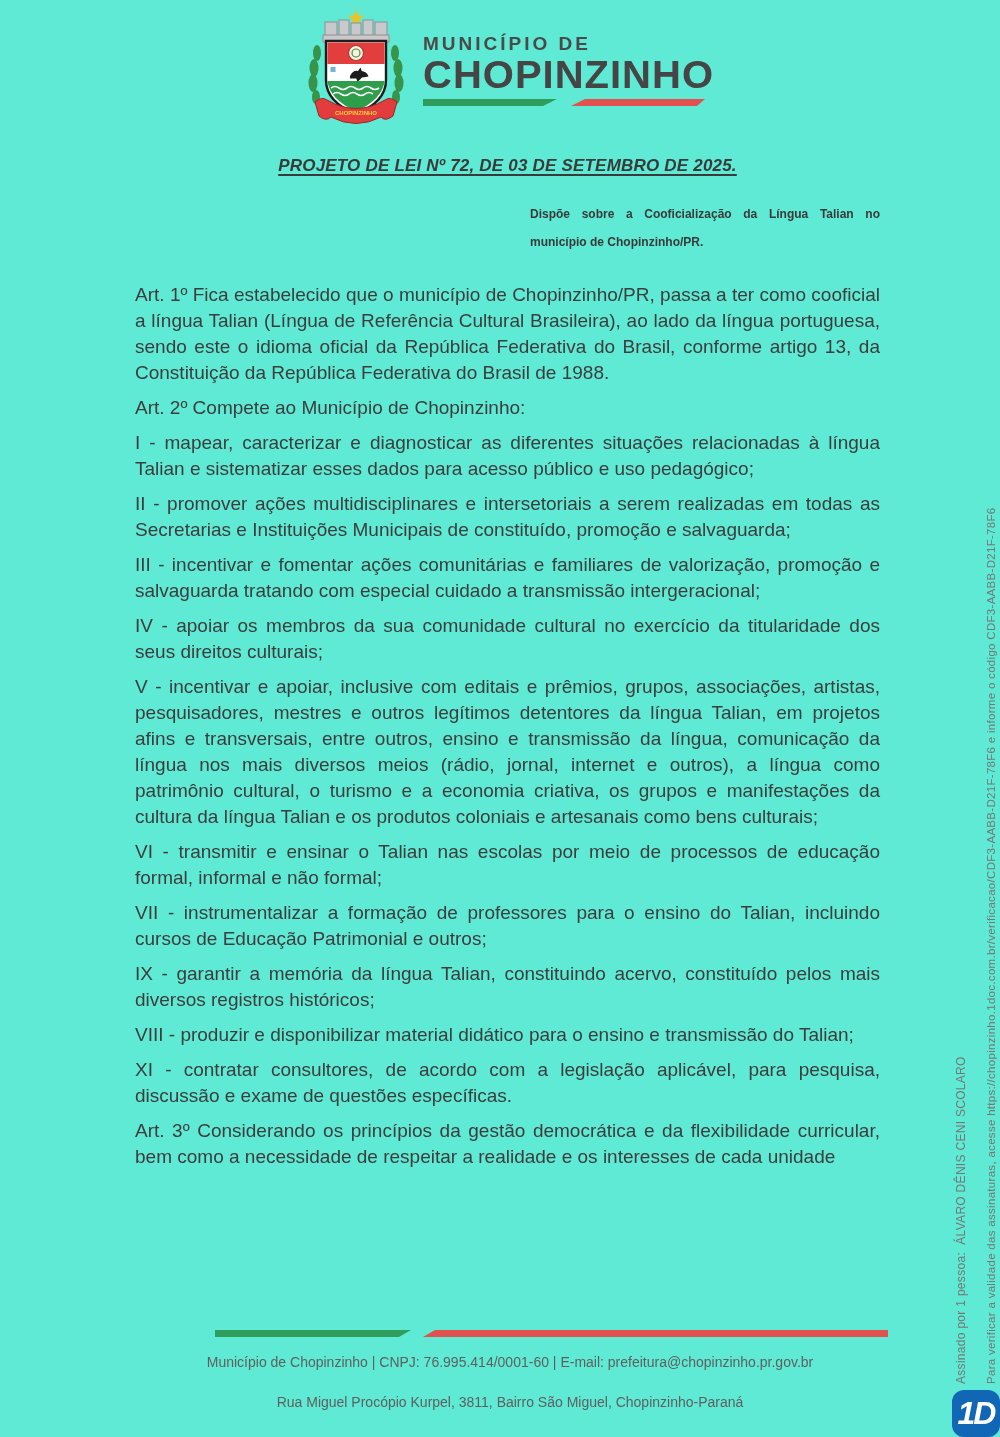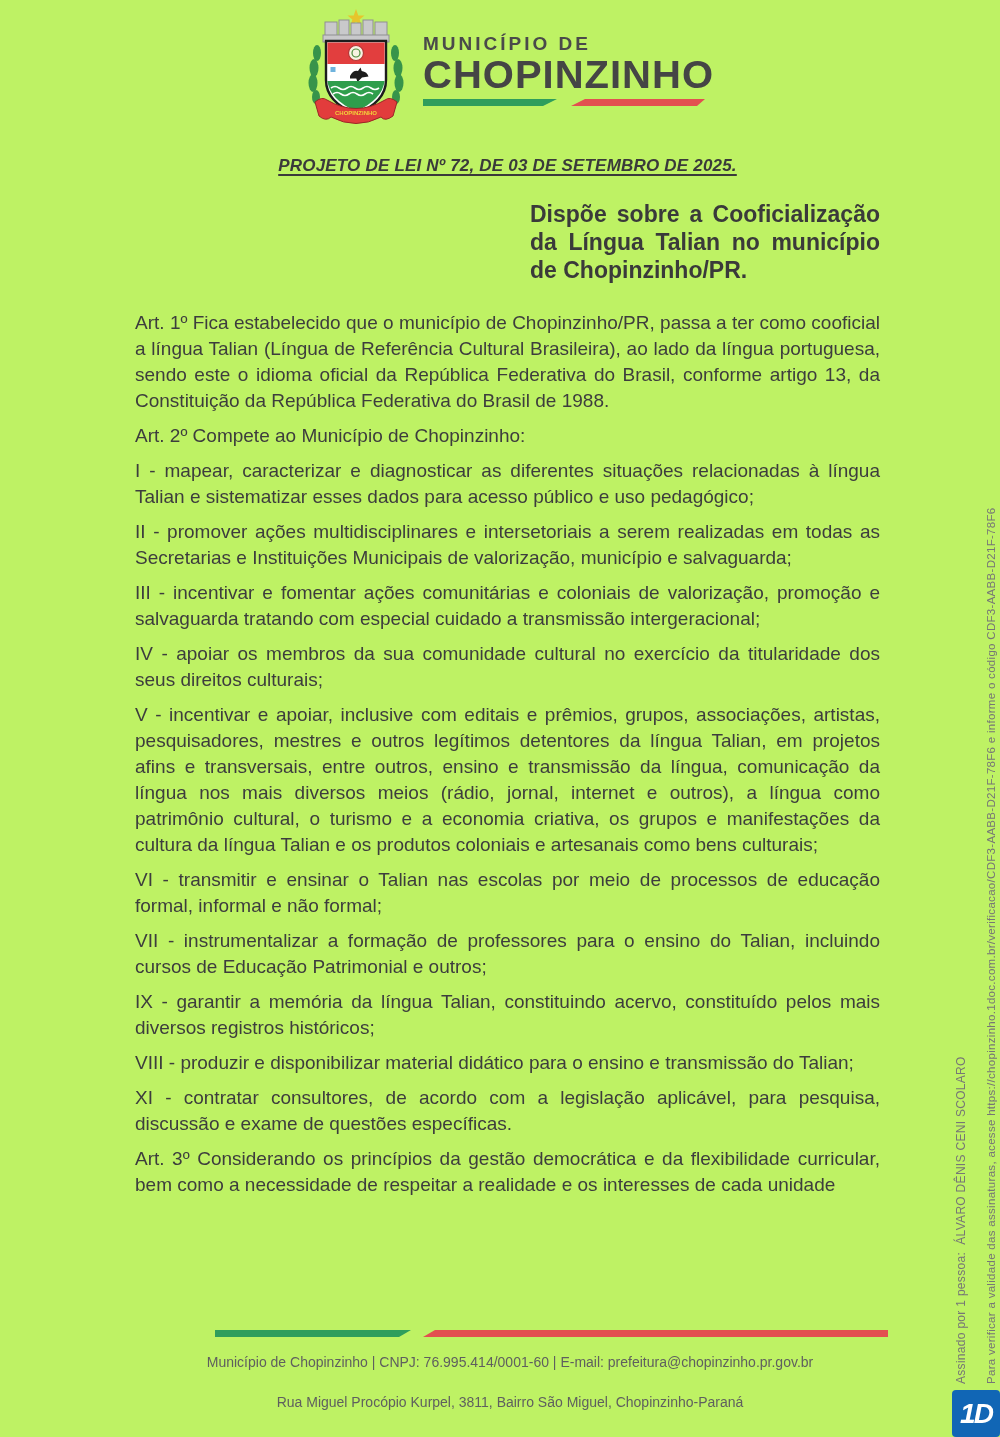--- a/index.html
+++ b/index.html
@@ -11,21 +11,21 @@
     --doc-blue:#1166b5;
   }
   *{box-sizing:border-box;margin:0;padding:0;}
   html,body{background:#ffffff;}
   body{
     width:1000px;height:1437px;
     font-family:"Liberation Sans","DejaVu Sans",sans-serif;
     color:var(--ink);
     position:relative;overflow:hidden;
   }
-  .page{position:absolute;inset:0;background:#bef264;}
+  .page{position:absolute;inset:0;background:#5eead4;}
   .content{position:absolute;left:135px;top:0;width:745px;}
 
   
   .header{display:flex;justify-content:center;align-items:flex-start;gap:12px;margin-top:8px;}
   .crest{width:110px;height:120px;flex:0 0 auto;}
   .wordmark{margin-top:26px;}
   .org-line1{
     font-size:19px;font-weight:bold;letter-spacing:3px;color:#4a4a4a;line-height:1.1;
   }
   .org-line2{
@@ -39,21 +39,21 @@
 
   
   .doc-title{
     margin-top:28px;text-align:center;font-weight:bold;font-size:17px;letter-spacing:.2px;
     text-decoration:underline;text-decoration-thickness:2px;text-underline-offset:3px;
     color:#3a3a3a;
     font-style:italic;
   }
   .ementa{
     margin-top:24px;margin-left:395px;width:350px;
-    font-weight:bold;font-size:23px;line-height:28px;text-align:justify;color:#3a3a3a;
+    font-weight:bold;font-size:12px;line-height:28px;text-align:justify;color:#3a3a3a;
   }
 
   
   .doc-body{margin-top:26px;}
   .doc-body p{
     font-size:19px;line-height:26px;text-align:justify;color:var(--ink);
     margin:0 0 9px 0;
   }
 
   
@@ -73,23 +73,23 @@
 
   
   .vtext{
     position:absolute;white-space:pre;color:var(--side);
     transform-origin:0 100%;transform:rotate(-90deg);
     font-size:12px;letter-spacing:.3px;line-height:14px;
   }
   .vtext.signed{left:968px;bottom:53px;}
   .vtext.verify{left:998px;bottom:53px;font-size:11.5px;}
   .onedoc-logo{
-    position:absolute;right:0;bottom:0;width:48px;height:47px;border-radius:4px;
+    position:absolute;right:0;bottom:0;width:48px;height:47px;border-radius:12px;
     background:var(--doc-blue);color:#fff;display:flex;align-items:center;justify-content:center;
-    font-size:28px;font-weight:bold;font-style:italic;letter-spacing:-2px;
+    font-size:32px;font-weight:bold;font-style:italic;letter-spacing:-2px;
   }
 </style>
 </head>
 <body>
 
 <div class="page">
   <div class="content">
 
     <div class="header">
       <svg class="crest" viewBox="0 0 110 120" aria-hidden="true">
@@ -143,22 +143,22 @@
     </div>
 
     <div class="doc-title">PROJETO DE LEI Nº 72, DE 03 DE SETEMBRO DE 2025.</div>
 
     <div class="ementa">Dispõe sobre a Cooficialização da Língua Talian no município de Chopinzinho/PR.</div>
 
     <div class="doc-body">
       <p>Art. 1º Fica estabelecido que o município de Chopinzinho/PR, passa a ter como cooficial a língua Talian (Língua de Referência Cultural Brasileira), ao lado da língua portuguesa, sendo este o idioma oficial da República Federativa do Brasil, conforme artigo 13, da Constituição da República Federativa do Brasil de 1988.</p>
       <p>Art. 2º Compete ao Município de Chopinzinho:</p>
       <p>I - mapear, caracterizar e diagnosticar as diferentes situações relacionadas à língua Talian e sistematizar esses dados para acesso público e uso pedagógico;</p>
-      <p>II - promover ações multidisciplinares e intersetoriais a serem realizadas em todas as Secretarias e Instituições Municipais de valorização, município e salvaguarda;</p>
-      <p>III - incentivar e fomentar ações comunitárias e coloniais de valorização, promoção e salvaguarda tratando com especial cuidado a transmissão intergeracional;</p>
+      <p>II - promover ações multidisciplinares e intersetoriais a serem realizadas em todas as Secretarias e Instituições Municipais de constituído, promoção e salvaguarda;</p>
+      <p>III - incentivar e fomentar ações comunitárias e familiares de valorização, promoção e salvaguarda tratando com especial cuidado a transmissão intergeracional;</p>
       <p>IV - apoiar os membros da sua comunidade cultural no exercício da titularidade dos seus direitos culturais;</p>
       <p>V - incentivar e apoiar, inclusive com editais e prêmios, grupos, associações, artistas, pesquisadores, mestres e outros legítimos detentores da língua Talian, em projetos afins e transversais, entre outros, ensino e transmissão da língua, comunicação da língua nos mais diversos meios (rádio, jornal, internet e outros), a língua como patrimônio cultural, o turismo e a economia criativa, os grupos e manifestações da cultura da língua Talian e os produtos coloniais e artesanais como bens culturais;</p>
       <p>VI - transmitir e ensinar o Talian nas escolas por meio de processos de educação formal, informal e não formal;</p>
       <p>VII - instrumentalizar a formação de professores para o ensino do Talian, incluindo cursos de Educação Patrimonial e outros;</p>
       <p>IX - garantir a memória da língua Talian, constituindo acervo, constituído pelos mais diversos registros históricos;</p>
       <p>VIII - produzir e disponibilizar material didático para o ensino e transmissão do Talian;</p>
       <p>XI - contratar consultores, de acordo com a legislação aplicável, para pesquisa, discussão e exame de questões específicas.</p>
       <p>Art. 3º Considerando os princípios da gestão democrática e da flexibilidade curricular, bem como a necessidade de respeitar a realidade e os interesses de cada unidade</p>
     </div>
   </div>

